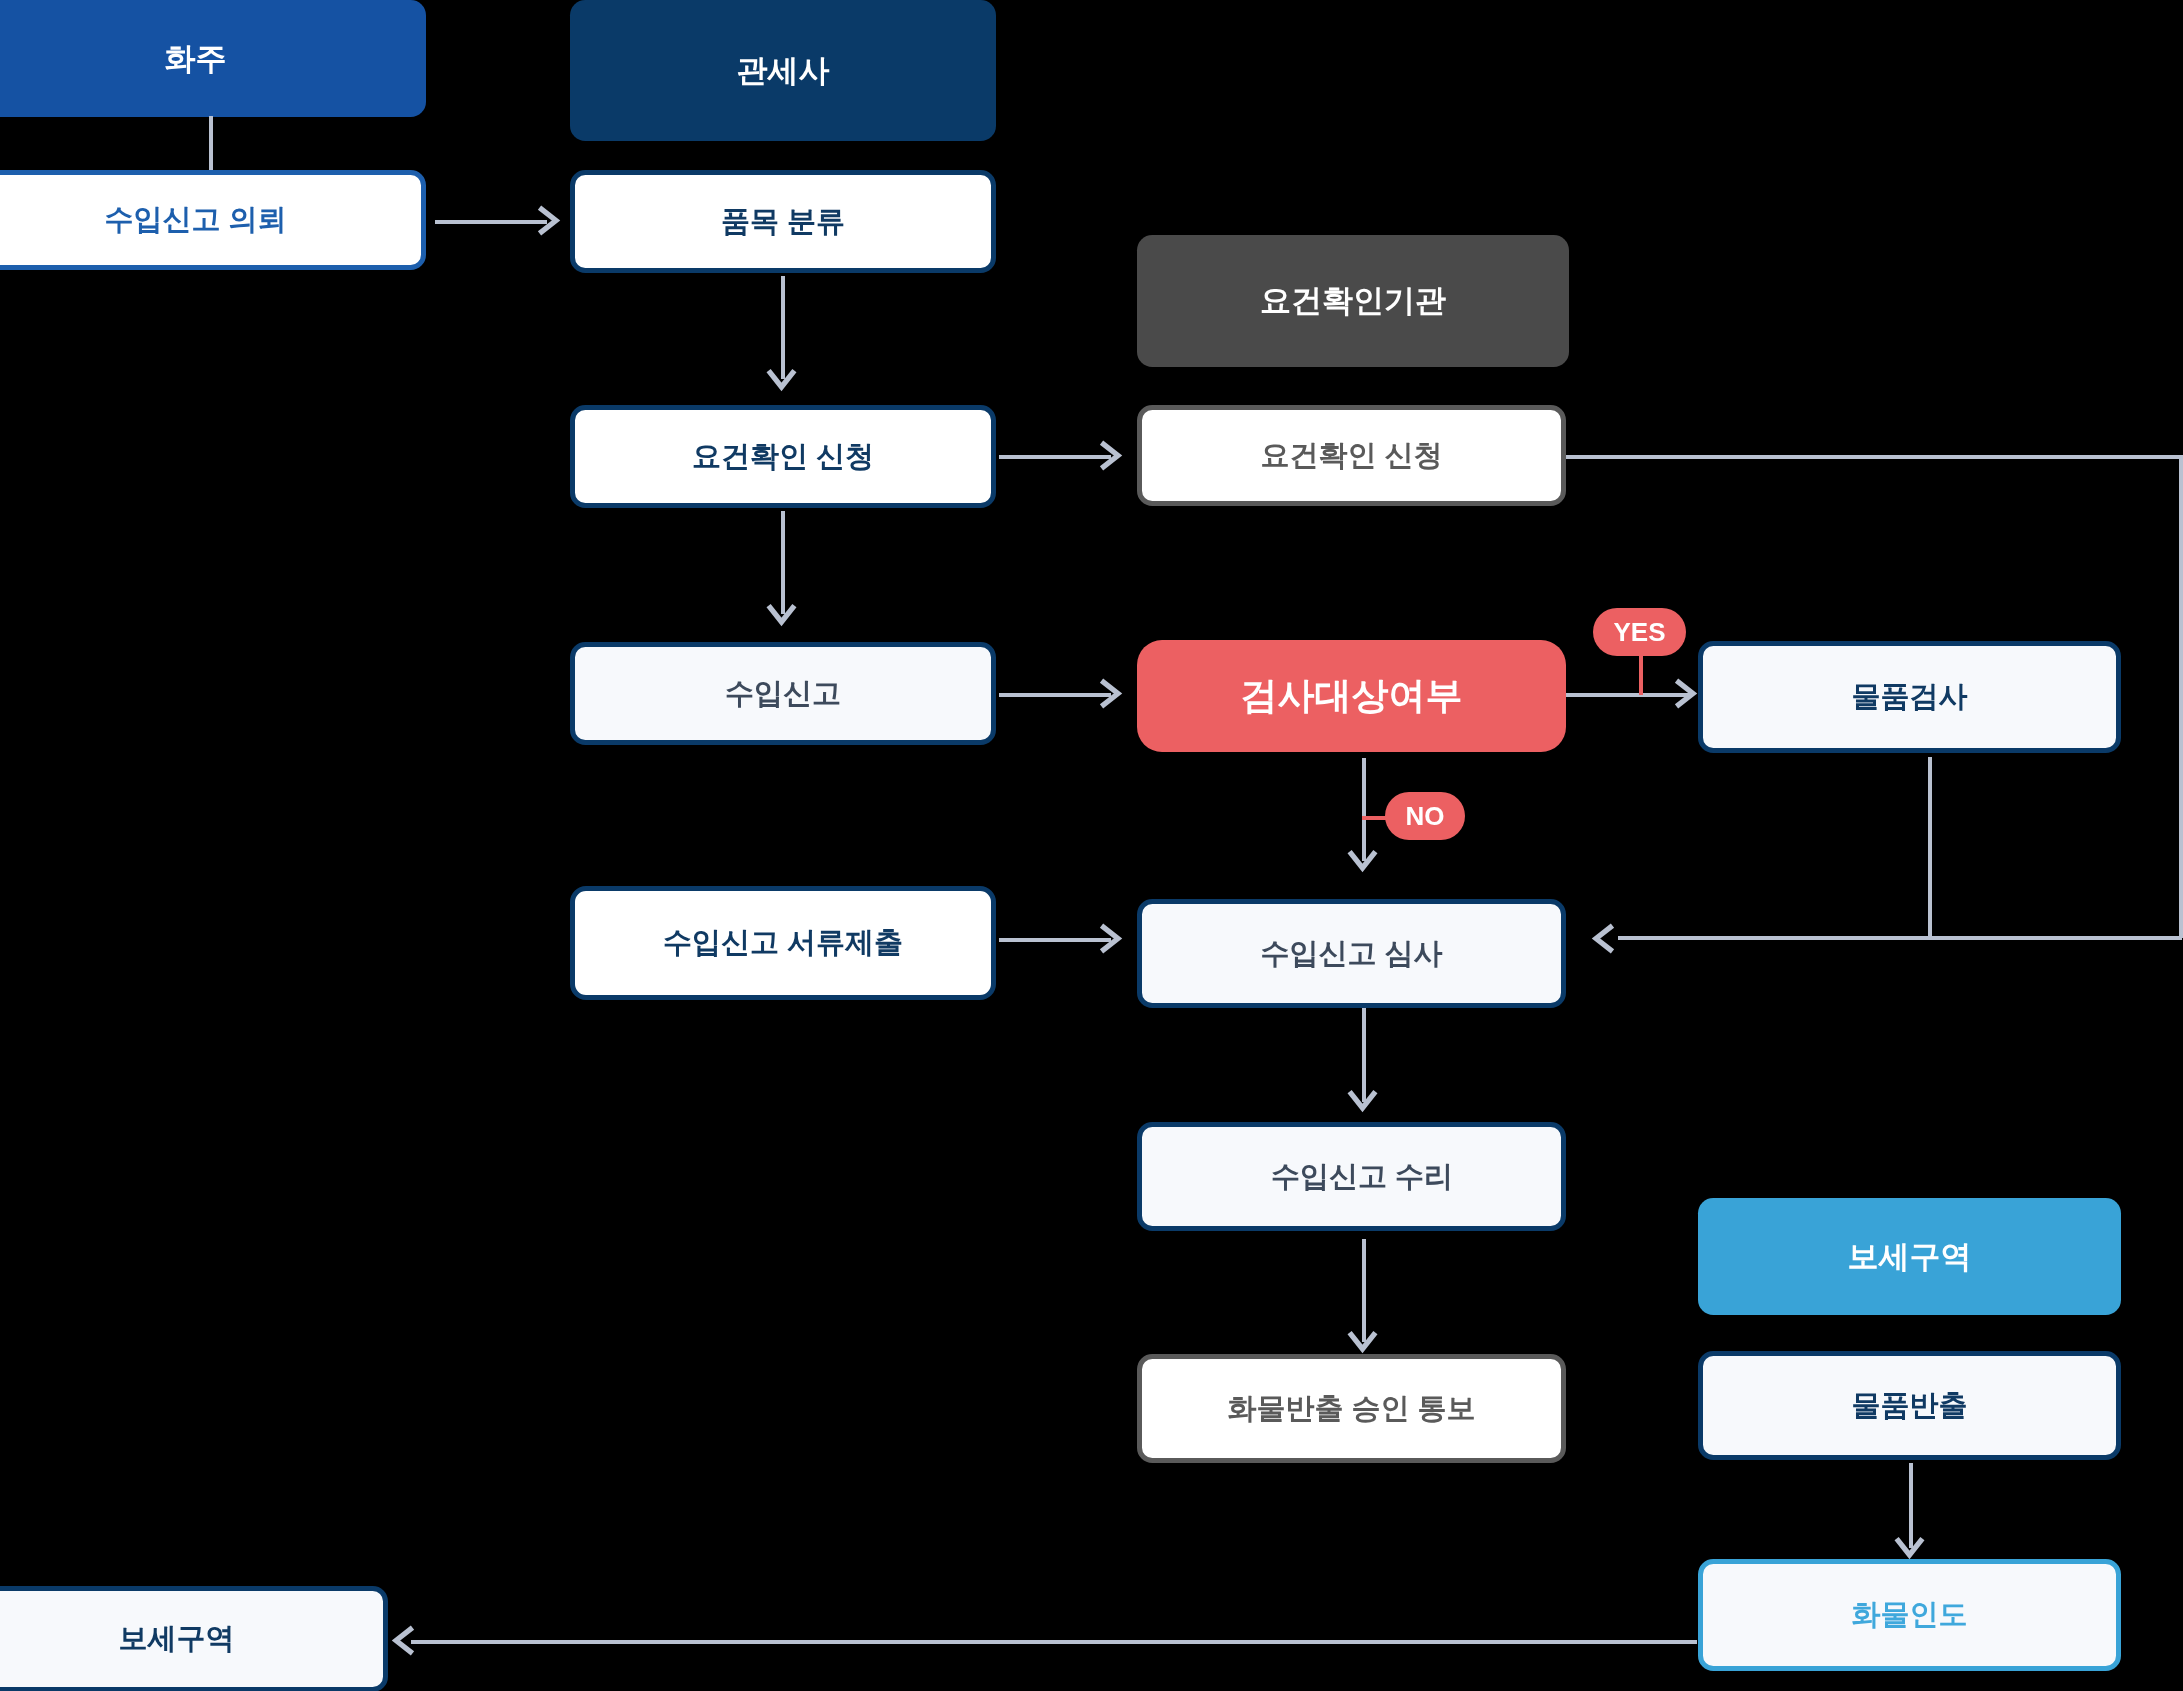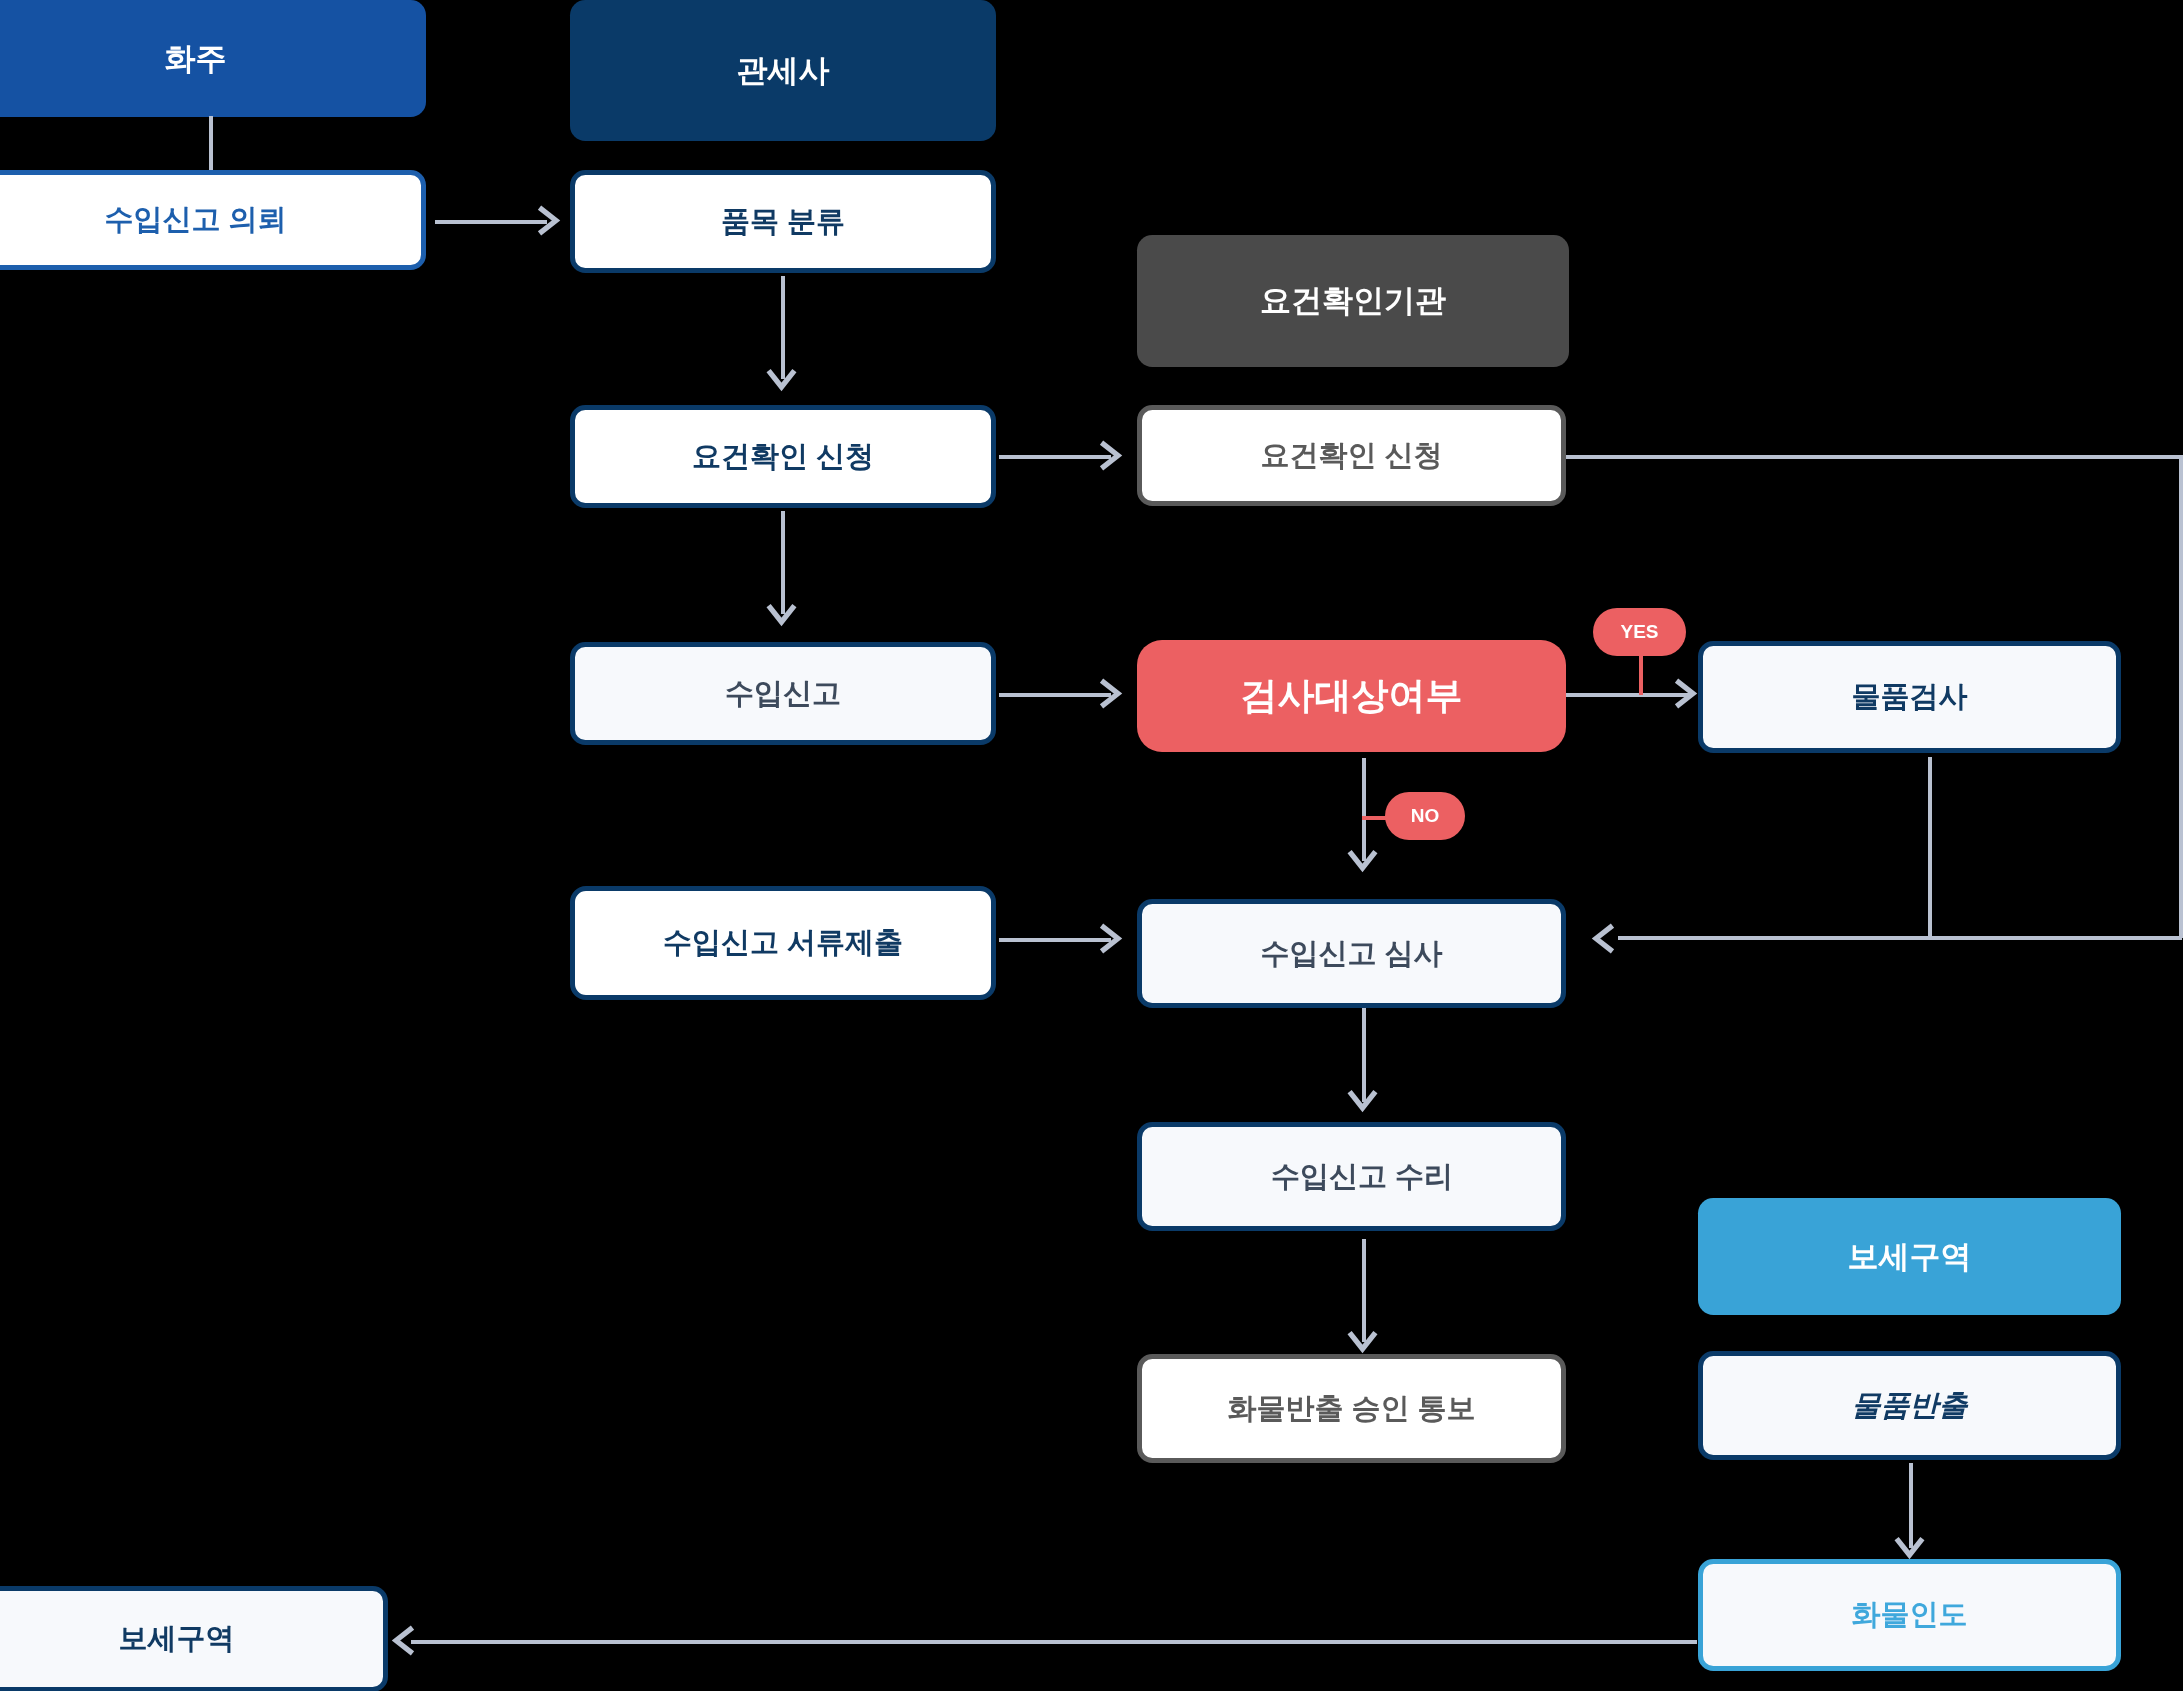--- a/index.html
+++ b/index.html
@@ -23,21 +23,21 @@
   .box.b-blue    {border-color:#1D5FAD;color:#1D5FAD;}
   .box.b-navy    {border-color:#0A3A68;color:#103A63;}
   .box.b-gray    {border-color:#5A5A5A;color:#5A5A5A;}
   .box.b-sky     {border-color:#39A3D7;color:#3FA8DC;}
   .box.t-slate   {color:#3D4A5C;font-weight:700;}
 
   
   .decision{background:#EC6062;color:#ffffff;font-weight:700;font-size:37px;border:none;border-radius:25px;}
 
   
-  .pill{position:absolute;background:#EC6062;color:#fff;font-weight:700;font-size:19px;
+  .pill{position:absolute;background:#EC6062;color:#fff;font-weight:700;font-size:26px;
         border-radius:587px;display:flex;align-items:center;justify-content:center;}
 
   
   .ln{position:absolute;background:#B9C1D1;}
   .ln.h{height:4.1px;}
   .ln.v{width:4.1px;}
   .ln.red{background:#EC6062;}
 
   
   .chev{position:absolute;}
@@ -201,21 +201,21 @@
   </div>
 
   <div class="node box white-fill b-gray" style="left:1137px;top:1354px;width:429px;height:109px;">
     <span>화물반출 승인 통보</span>
   </div>
 
   <div class="node box b-navy" style="left:1698px;top:641px;width:423px;height:112px;">
     <span>물품검사</span>
   </div>
 
-  <div class="node box b-navy" style="left:1698px;top:1351px;width:423px;height:109px;font-style:italic;">
+  <div class="node box b-navy" style="left:1698px;top:1351px;width:423px;height:109px;">
     <span>물품반출</span>
   </div>
 
   <div class="node box b-sky" style="left:1698px;top:1559px;width:423px;height:112px;">
     <span>화물인도</span>
   </div>
 
   <div class="node box b-navy" style="left:-35px;top:1586px;width:423px;height:106px;">
     <span>보세구역</span>
   </div>

